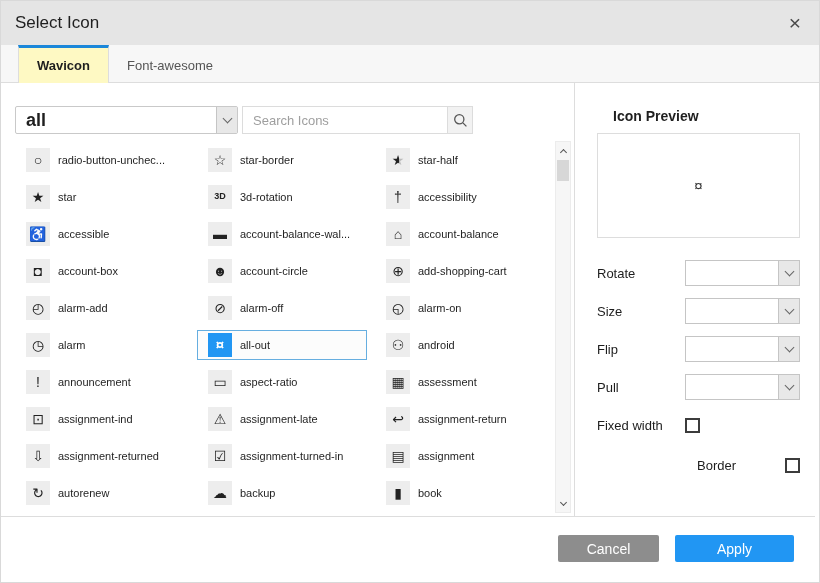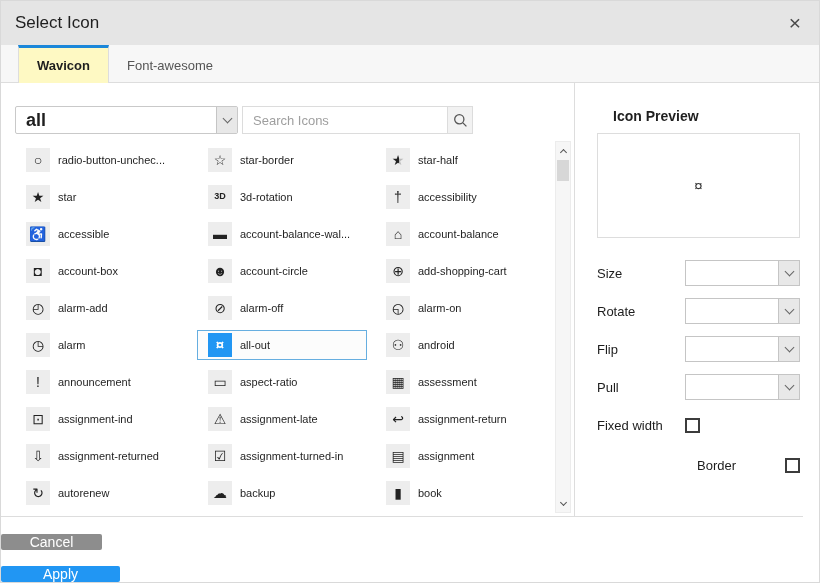--- a/index.html
+++ b/index.html
@@ -83,23 +83,23 @@
   .form { margin-top:22px; width:203px; }
   .frow { display:flex; align-items:center; height:26px; margin-bottom:12px; }
   .frow:nth-child(6) { margin-top:14px;justify-content:flex-end; }
   .flabel { flex:0 0 88px; font-size:13px; color:#1d1d1d; }
   .select { position:relative; flex:1; height:26px; border:1px solid #c5c5c5;
             background:#fff; cursor:pointer; }
   .cbox { appearance:none; -webkit-appearance:none; width:15px; height:15px;
           border:2px solid #3c3c3c; background:#fff; cursor:pointer; }
 
   
-  .ftr { position:absolute; left:0; right:16px; bottom:0; height:66px; background:#fff;
+  .ftr { position:absolute; left:0; right:4px; bottom:0; height:66px; background:#fff;
          border-top:1px solid #ddd; display:flex; justify-content:flex-end;
-         padding:18px 21px 0 0; gap:16px;flex-direction:column; }
+         padding:18px 21px 0 0; gap:16px; }
   .btn { height:27px; border:none; border-radius:2px; color:#fff; font-size:14px;
          font-family:"Liberation Sans",sans-serif; cursor:pointer; }
   .btn.cancel { width:101px; background:var(--cancelgray,#8d8d8d); }
   .btn.apply { width:119px; background:var(--accent,#2196f3); }
 </style>
 </head>
 <body>
 
 <div class="dialog">
 
@@ -328,29 +328,29 @@
       </div>
     </div>
 
     <div class="rpanel">
       <div class="rp-title">Icon Preview</div>
       <div class="preview">
         <span class="pglyph">¤</span>
       </div>
       <div class="form" id="form-rows">
           <div class="frow">
-            <span class="flabel">Size</span>
+            <span class="flabel">Rotate</span>
             <div class="select">
               <span class="chevbtn">
                 <i class="chev"></i>
               </span>
             </div>
           </div>
           <div class="frow">
-            <span class="flabel">Rotate</span>
+            <span class="flabel">Size</span>
             <div class="select">
               <span class="chevbtn">
                 <i class="chev"></i>
               </span>
             </div>
           </div>
           <div class="frow">
             <span class="flabel">Flip</span>
             <div class="select">
               <span class="chevbtn">

